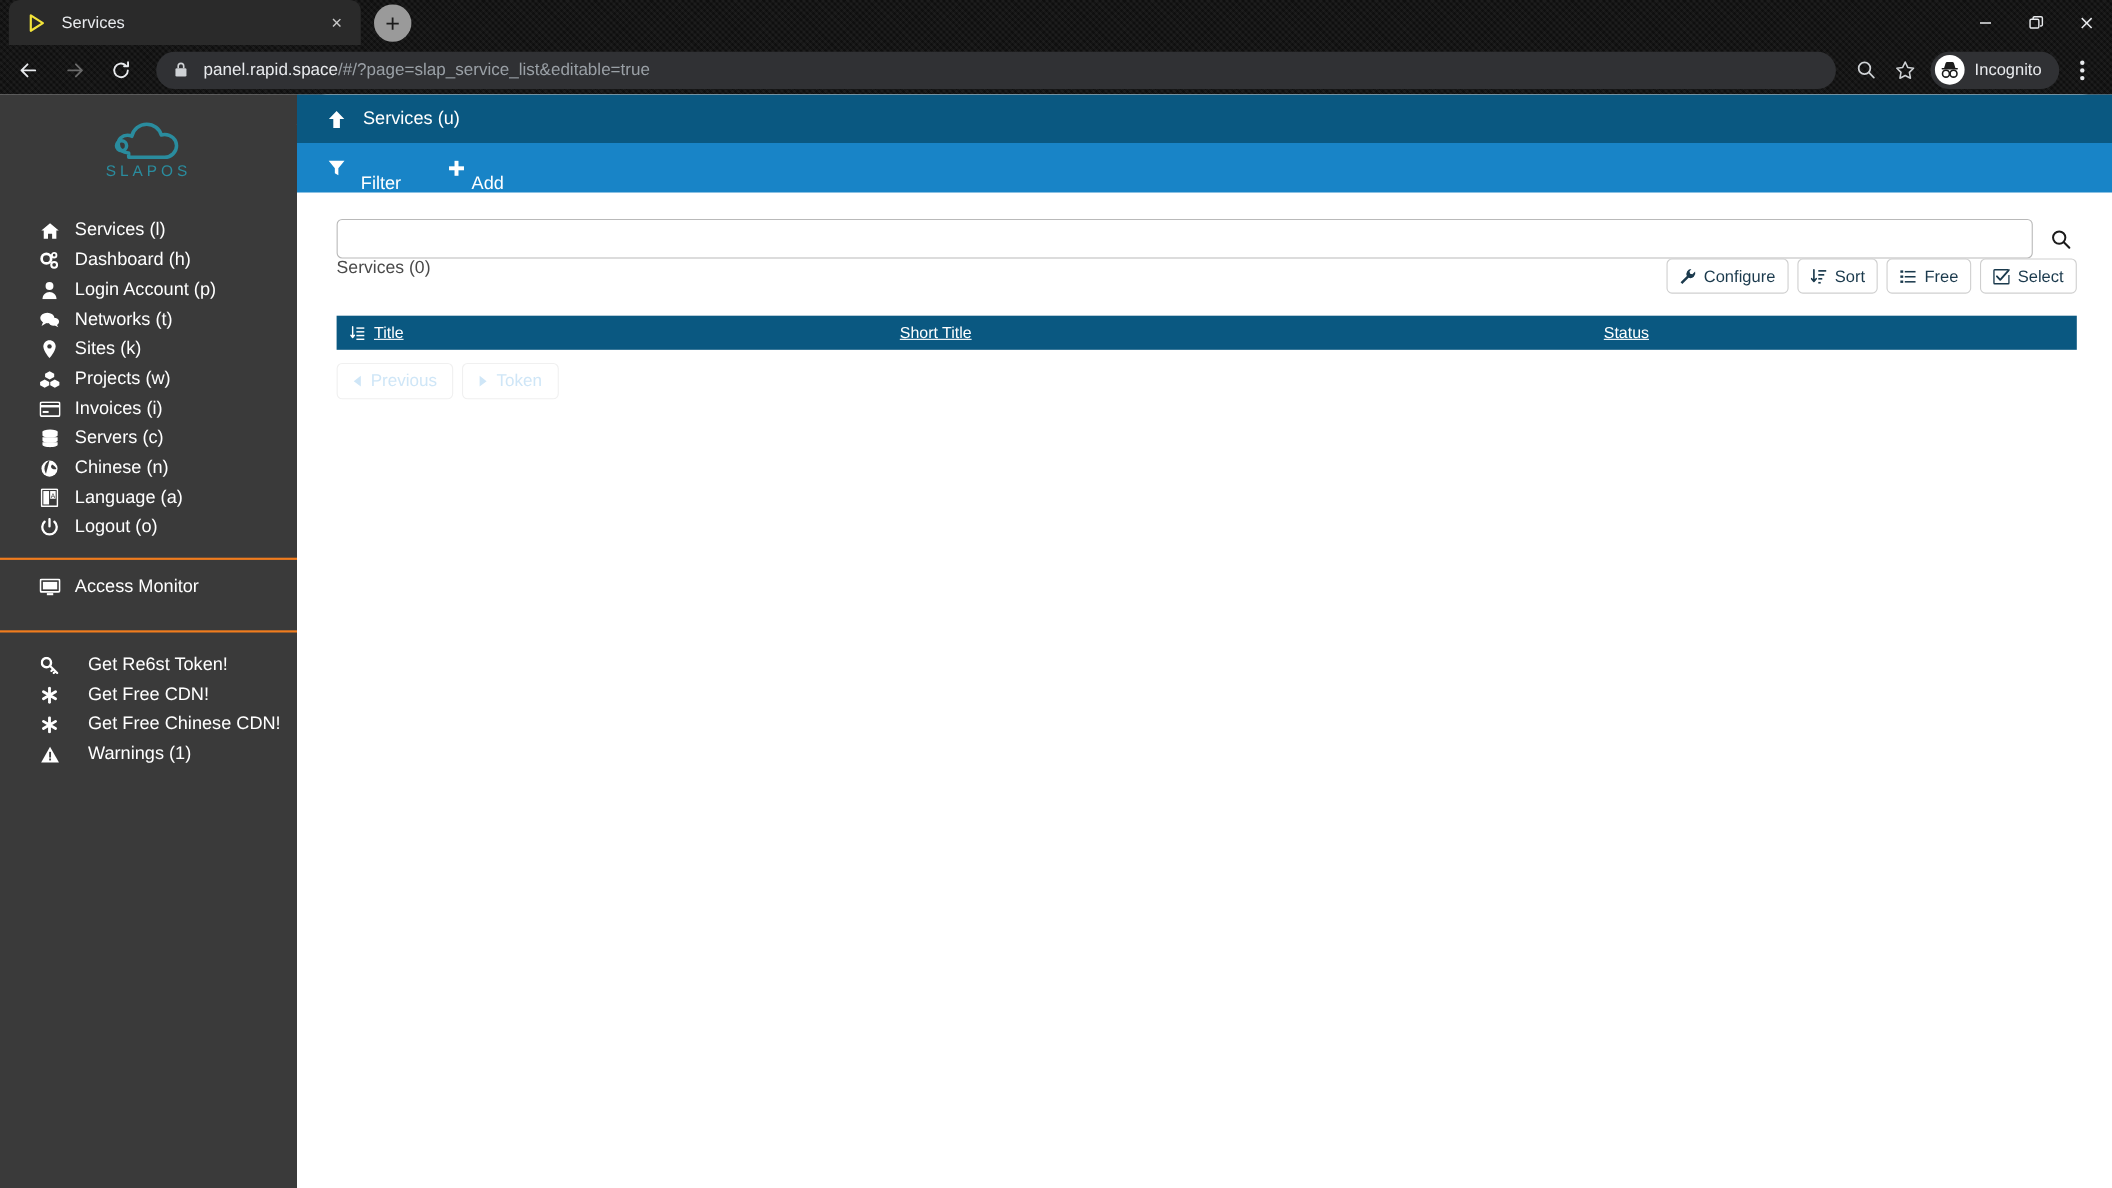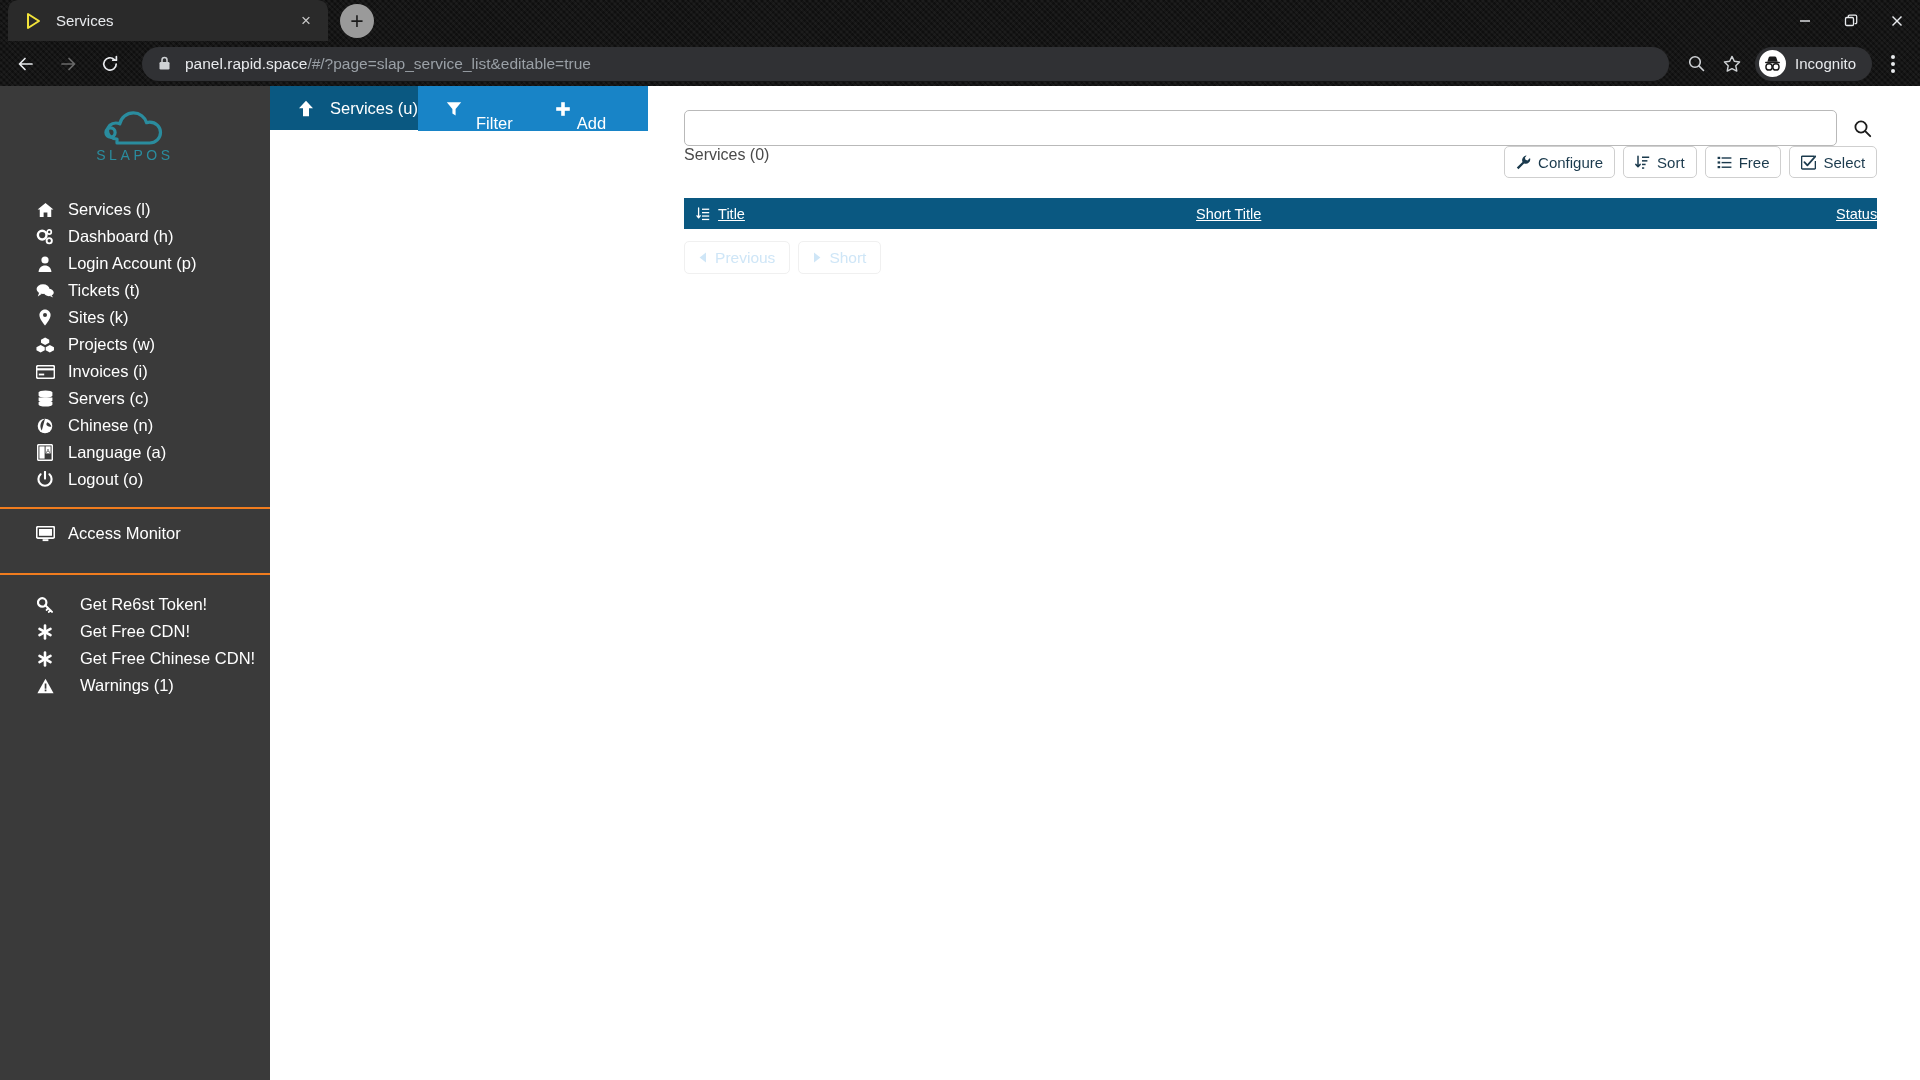--- a/index.html
+++ b/index.html
@@ -170,21 +170,21 @@
     margin: 14px 0 0 0;
   }
   .nav-group.mid { padding: 11px 0 12px 0; }
   .nav-group.bottom { padding-top: 16px; }
   .nav-group.bottom .nav-item { height: 27px; gap: 12px; }
 
   
   #main {
     flex: 1 1 auto;
     background: #ffffff;
-    display: flex; 
+    display: flex; flex-direction: column;
     min-width: 0;
     border-radius: 27px;
   }
   #page-header {
     height: 44px;
     background: #0a5881;
     display: flex; align-items: center;
     padding-left: 28px;
     color: #ffffff;
   }
@@ -448,21 +448,21 @@
 
       <div class="nav-item">
         <span class="ico">
           <svg width="18" height="15" viewBox="0 0 19 15">
             <ellipse cx="7.4" cy="6" rx="6.8" ry="5.1" fill="#fff"></ellipse>
             <path d="M3.4 9.6 1.9 13.8 6.2 11z" fill="#fff"></path>
             <ellipse cx="13.6" cy="9.6" rx="5.1" ry="3.9" fill="#fff"></ellipse>
             <path d="M16.4 12.2 18 15l-3.4-1.7z" fill="#fff"></path>
           </svg>
         </span>
-        <span class="lbl">Tickets (t)</span>
+        <span class="lbl">Networks (t)</span>
       </div>
 
       <div class="nav-item">
         <span class="ico">
           <svg width="12" height="17" viewBox="0 0 12 17">
             <path d="M6 0.4C2.9 0.4 0.4 2.9 0.4 6c0 4.1 5.6 10.6 5.6 10.6S11.6 10.1 11.6 6C11.6 2.9 9.1 0.4 6 0.4z" fill="#fff"></path>
             <circle cx="6" cy="5.9" r="2" fill="#3a3a3a"></circle>
           </svg>
         </span>
         <span class="lbl">Sites (k)</span>
@@ -734,19 +734,19 @@
               </svg>
           </span>
           <span>Previous</span>
         </button>
         <button class="page-btn">
           <span class="ico">
             <svg width="8" height="11" viewBox="0 0 8 11">
                 <polygon points="1,0.6 1,10.4 7.4,5.5" fill="#cfe6f7"></polygon>
               </svg>
           </span>
-          <span>Short</span>
+          <span>Token</span>
         </button>
       </div>
 
     </div>
   </div>
 </div>
 
 </body></html>

